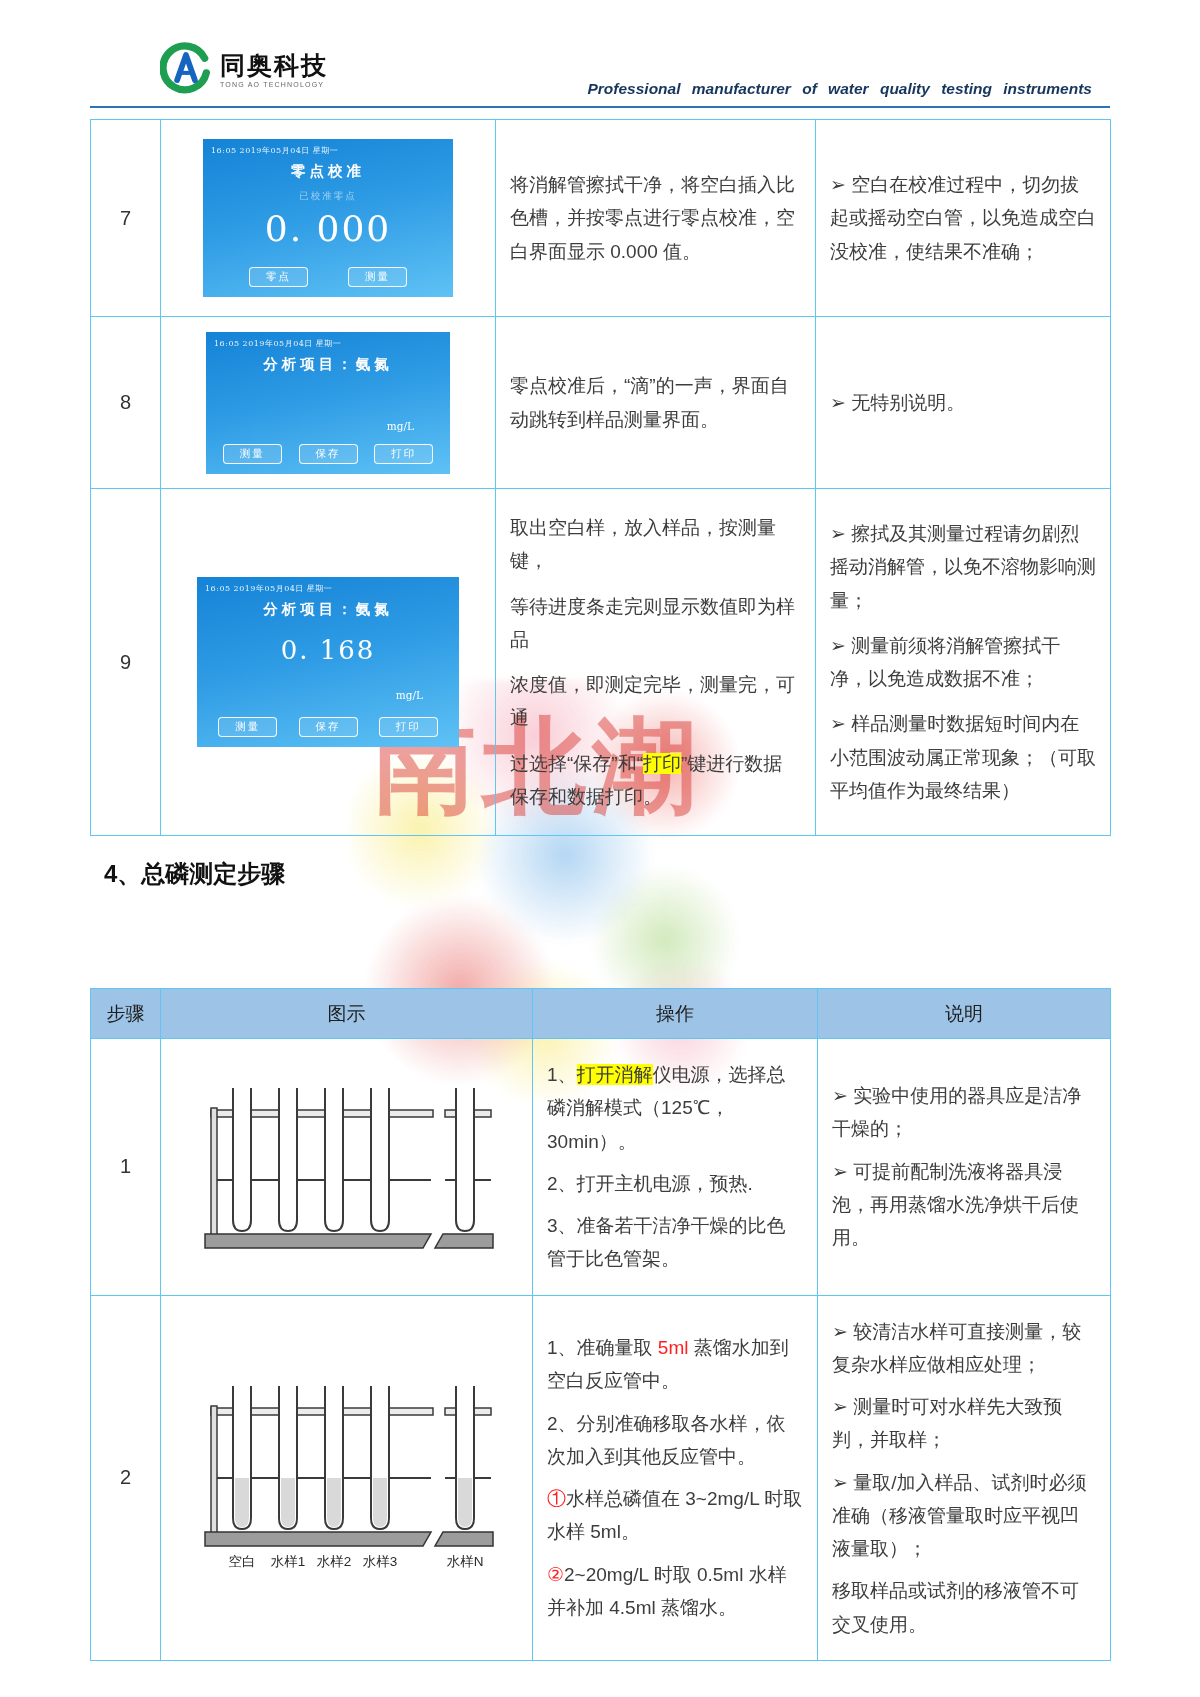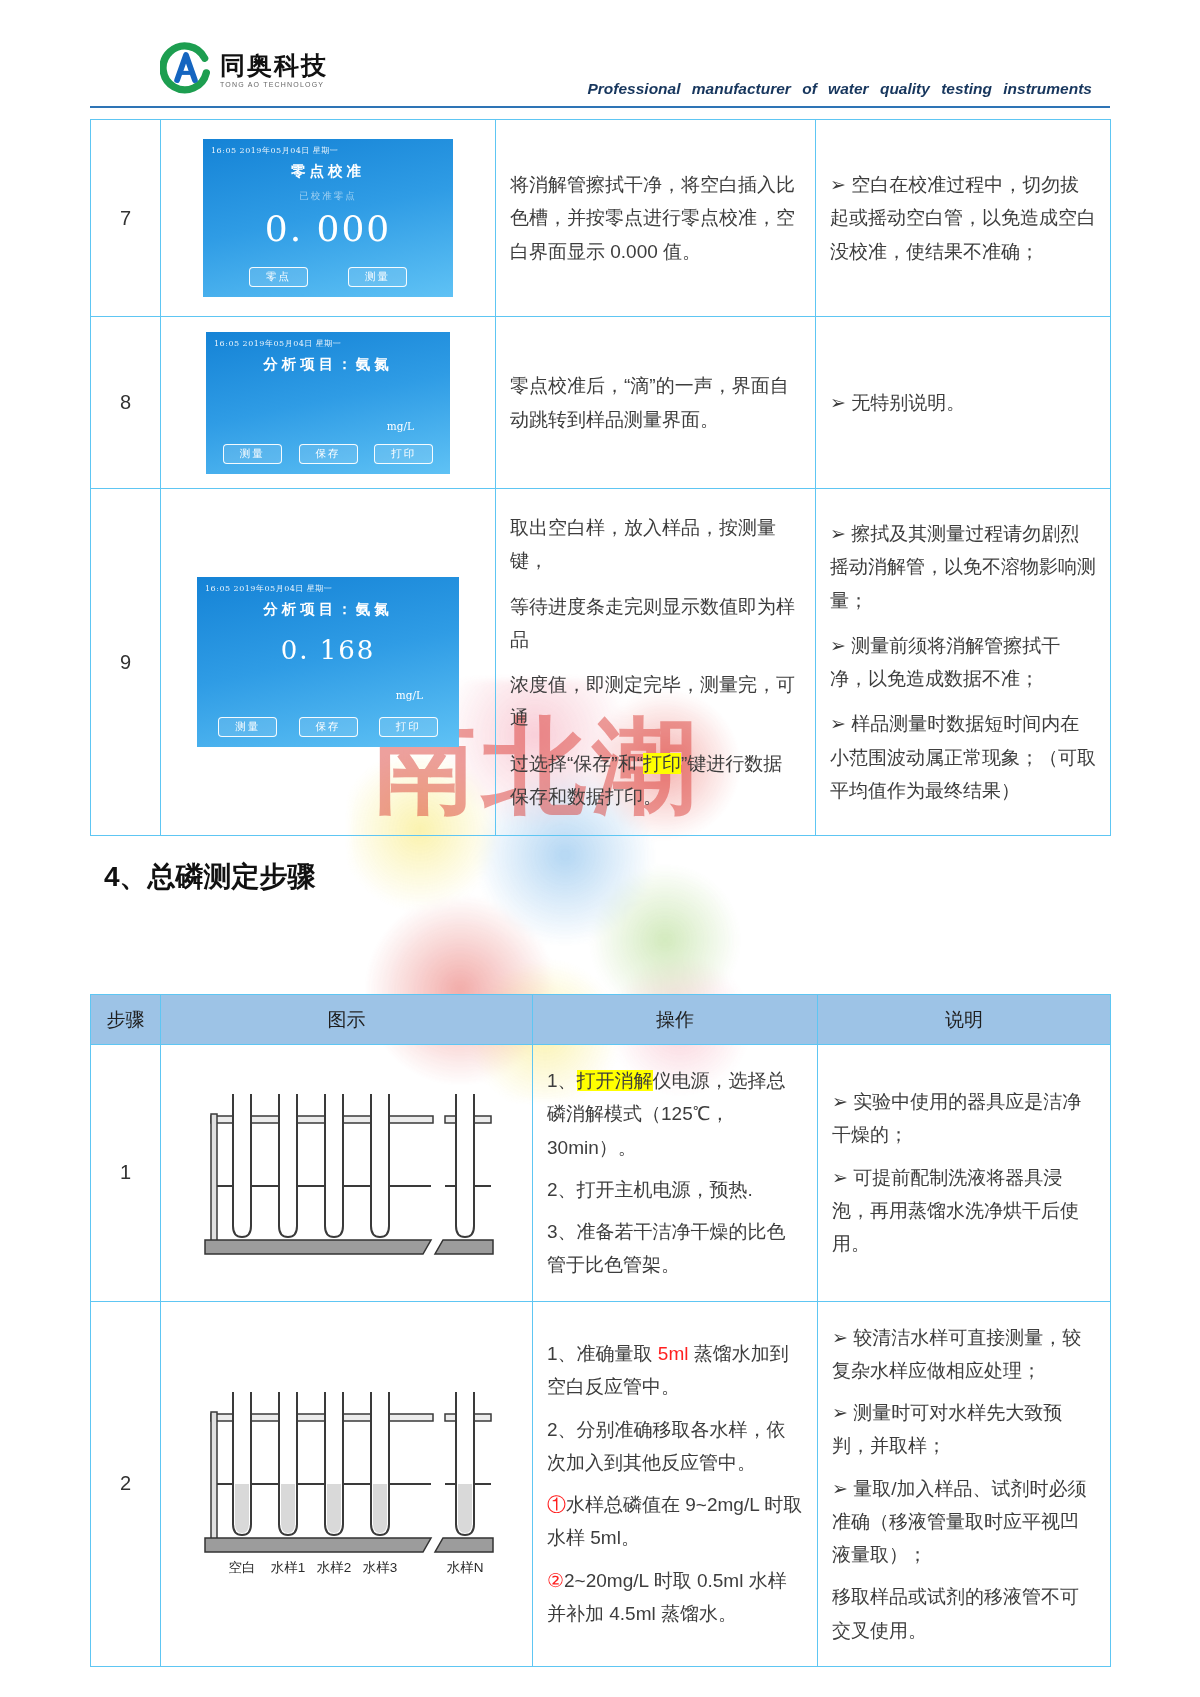--- a/index.html
+++ b/index.html
@@ -47,21 +47,21 @@
   td.illus { text-align:center; }
   td.txt { padding:10px 14px; }
   .txt p { font-size:19px; color:#3d3d3d; line-height:1.75; margin:9px 0; text-align:left; }
   .t1 { margin-top:11px; }
   .t1 .r9 p { margin:12px 0; }
   .t2 { margin-top:98px; }
   .t2 th { background:#9dc3e6; font-weight:normal; font-size:19px; color:#1f1f1f; height:50px; }
   .hl { background:#ffff00; }
   .red { color:#ff1f1f; }
 
-  .section-title { font-size:28px; font-weight:bold; color:#111; margin:22px 0 0 14px; }
+  .section-title { font-size:24px; font-weight:bold; color:#111; margin:22px 0 0 14px; }
 
   
   .screen { position:relative; margin:12px auto; color:#fff;
     font-family:"DejaVu Serif", serif;
     background:linear-gradient(168deg,#1583d6 0%, #2f9ce5 48%, #5fc2f5 100%); }
   .s7 { width:250px; height:158px; }
   .s8 { width:244px; height:142px; }
   .s9 { width:262px; height:170px; }
   .scr-status { position:absolute; top:6px; left:8px; font-size:8px; opacity:.9; letter-spacing:.5px; white-space:nowrap; }
   .scr-title { text-align:center; font-size:14.5px; font-weight:bold; letter-spacing:4px; padding-top:23px; }
@@ -263,21 +263,21 @@
             <text x="45" y="186" text-anchor="middle" font-size="13.5" fill="#2b2b2b">空白</text>
             <text x="91" y="186" text-anchor="middle" font-size="13.5" fill="#2b2b2b">水样1</text>
             <text x="137" y="186" text-anchor="middle" font-size="13.5" fill="#2b2b2b">水样2</text>
             <text x="183" y="186" text-anchor="middle" font-size="13.5" fill="#2b2b2b">水样3</text>
             <text x="268" y="186" text-anchor="middle" font-size="13.5" fill="#2b2b2b">水样N</text>
           </svg>
         </td>
         <td class="txt">
           <p><span>1、准确量取 </span><span class="red">5ml</span><span> 蒸馏水加到空白反应管中。</span></p>
           <p>2、分别准确移取各水样，依次加入到其他反应管中。</p>
-          <p><span class="red">①</span><span>水样总磷值在 9~2mg/L 时取水样 5ml。</span></p>
+          <p><span class="red">①</span><span>水样总磷值在 3~2mg/L 时取水样 5ml。</span></p>
           <p><span class="red">②</span><span>2~20mg/L 时取 0.5ml 水样并补加 4.5ml 蒸馏水。</span></p>
         </td>
         <td class="txt">
           <p>➢ 较清洁水样可直接测量，较复杂水样应做相应处理；</p>
           <p>➢ 测量时可对水样先大致预判，并取样；</p>
           <p>➢ 量取/加入样品、试剂时必须准确（移液管量取时应平视凹液量取）；</p>
           <p>移取样品或试剂的移液管不可交叉使用。</p>
         </td>
       </tr>
     </tbody>

